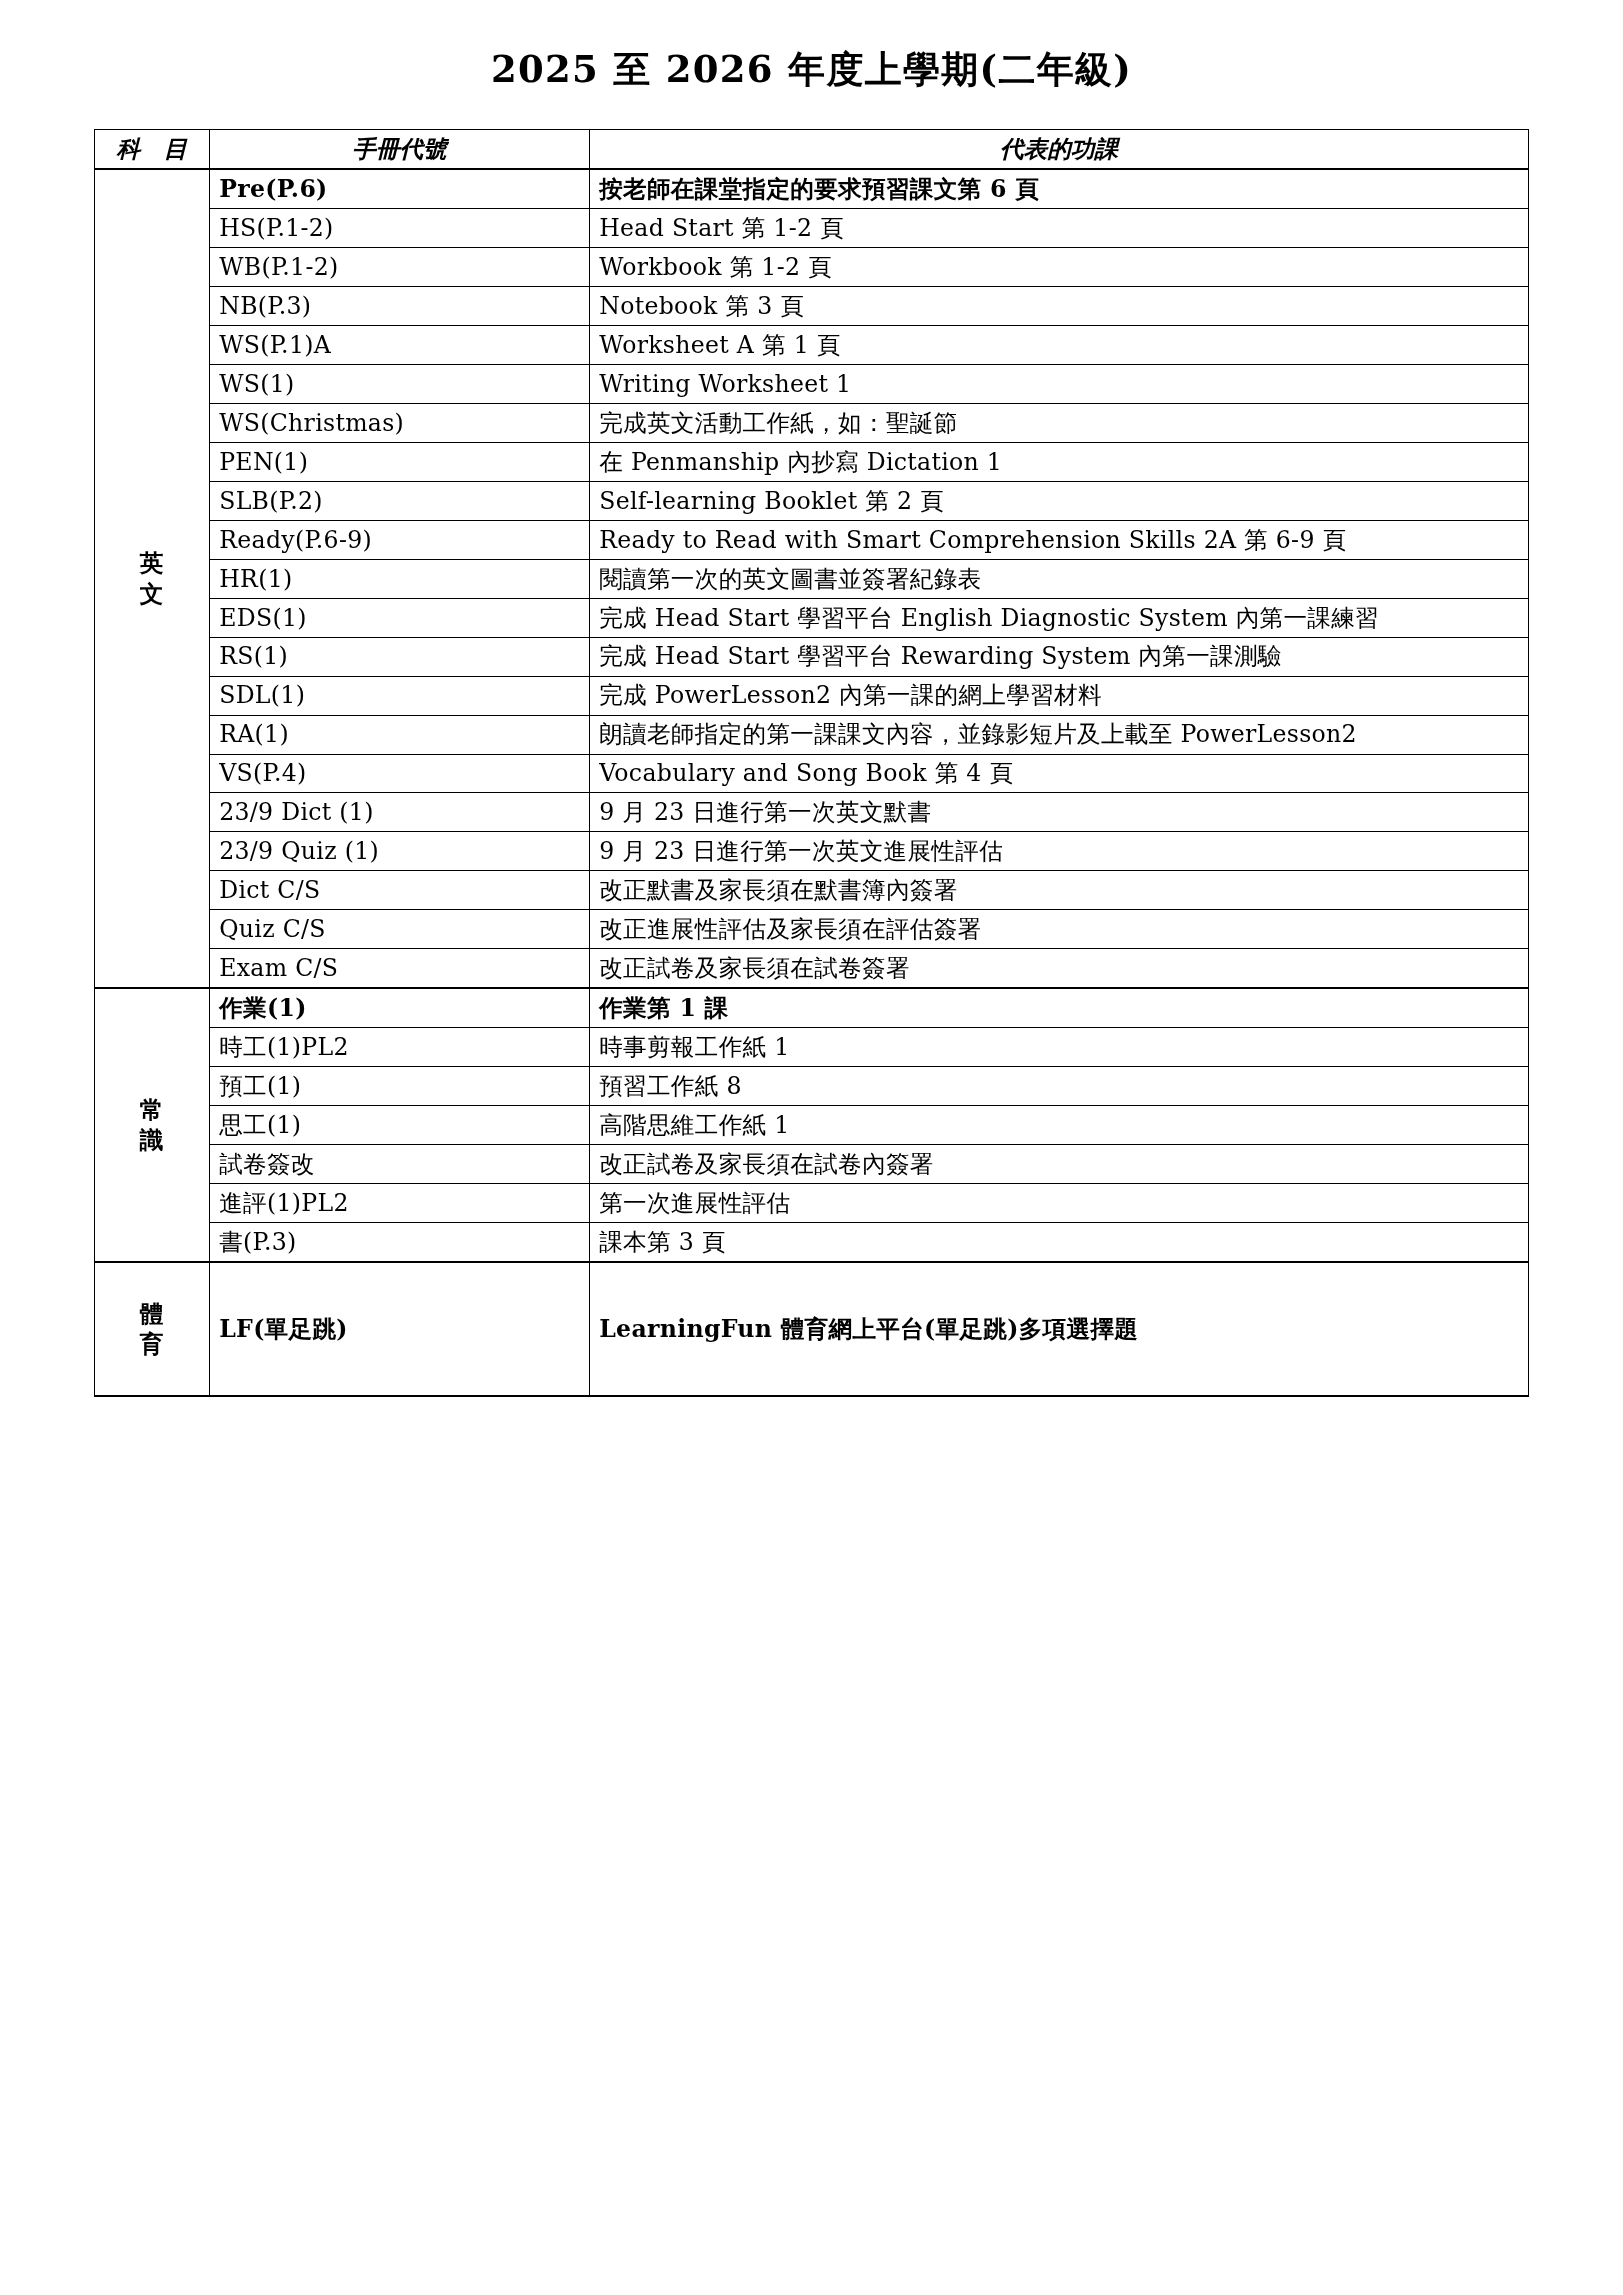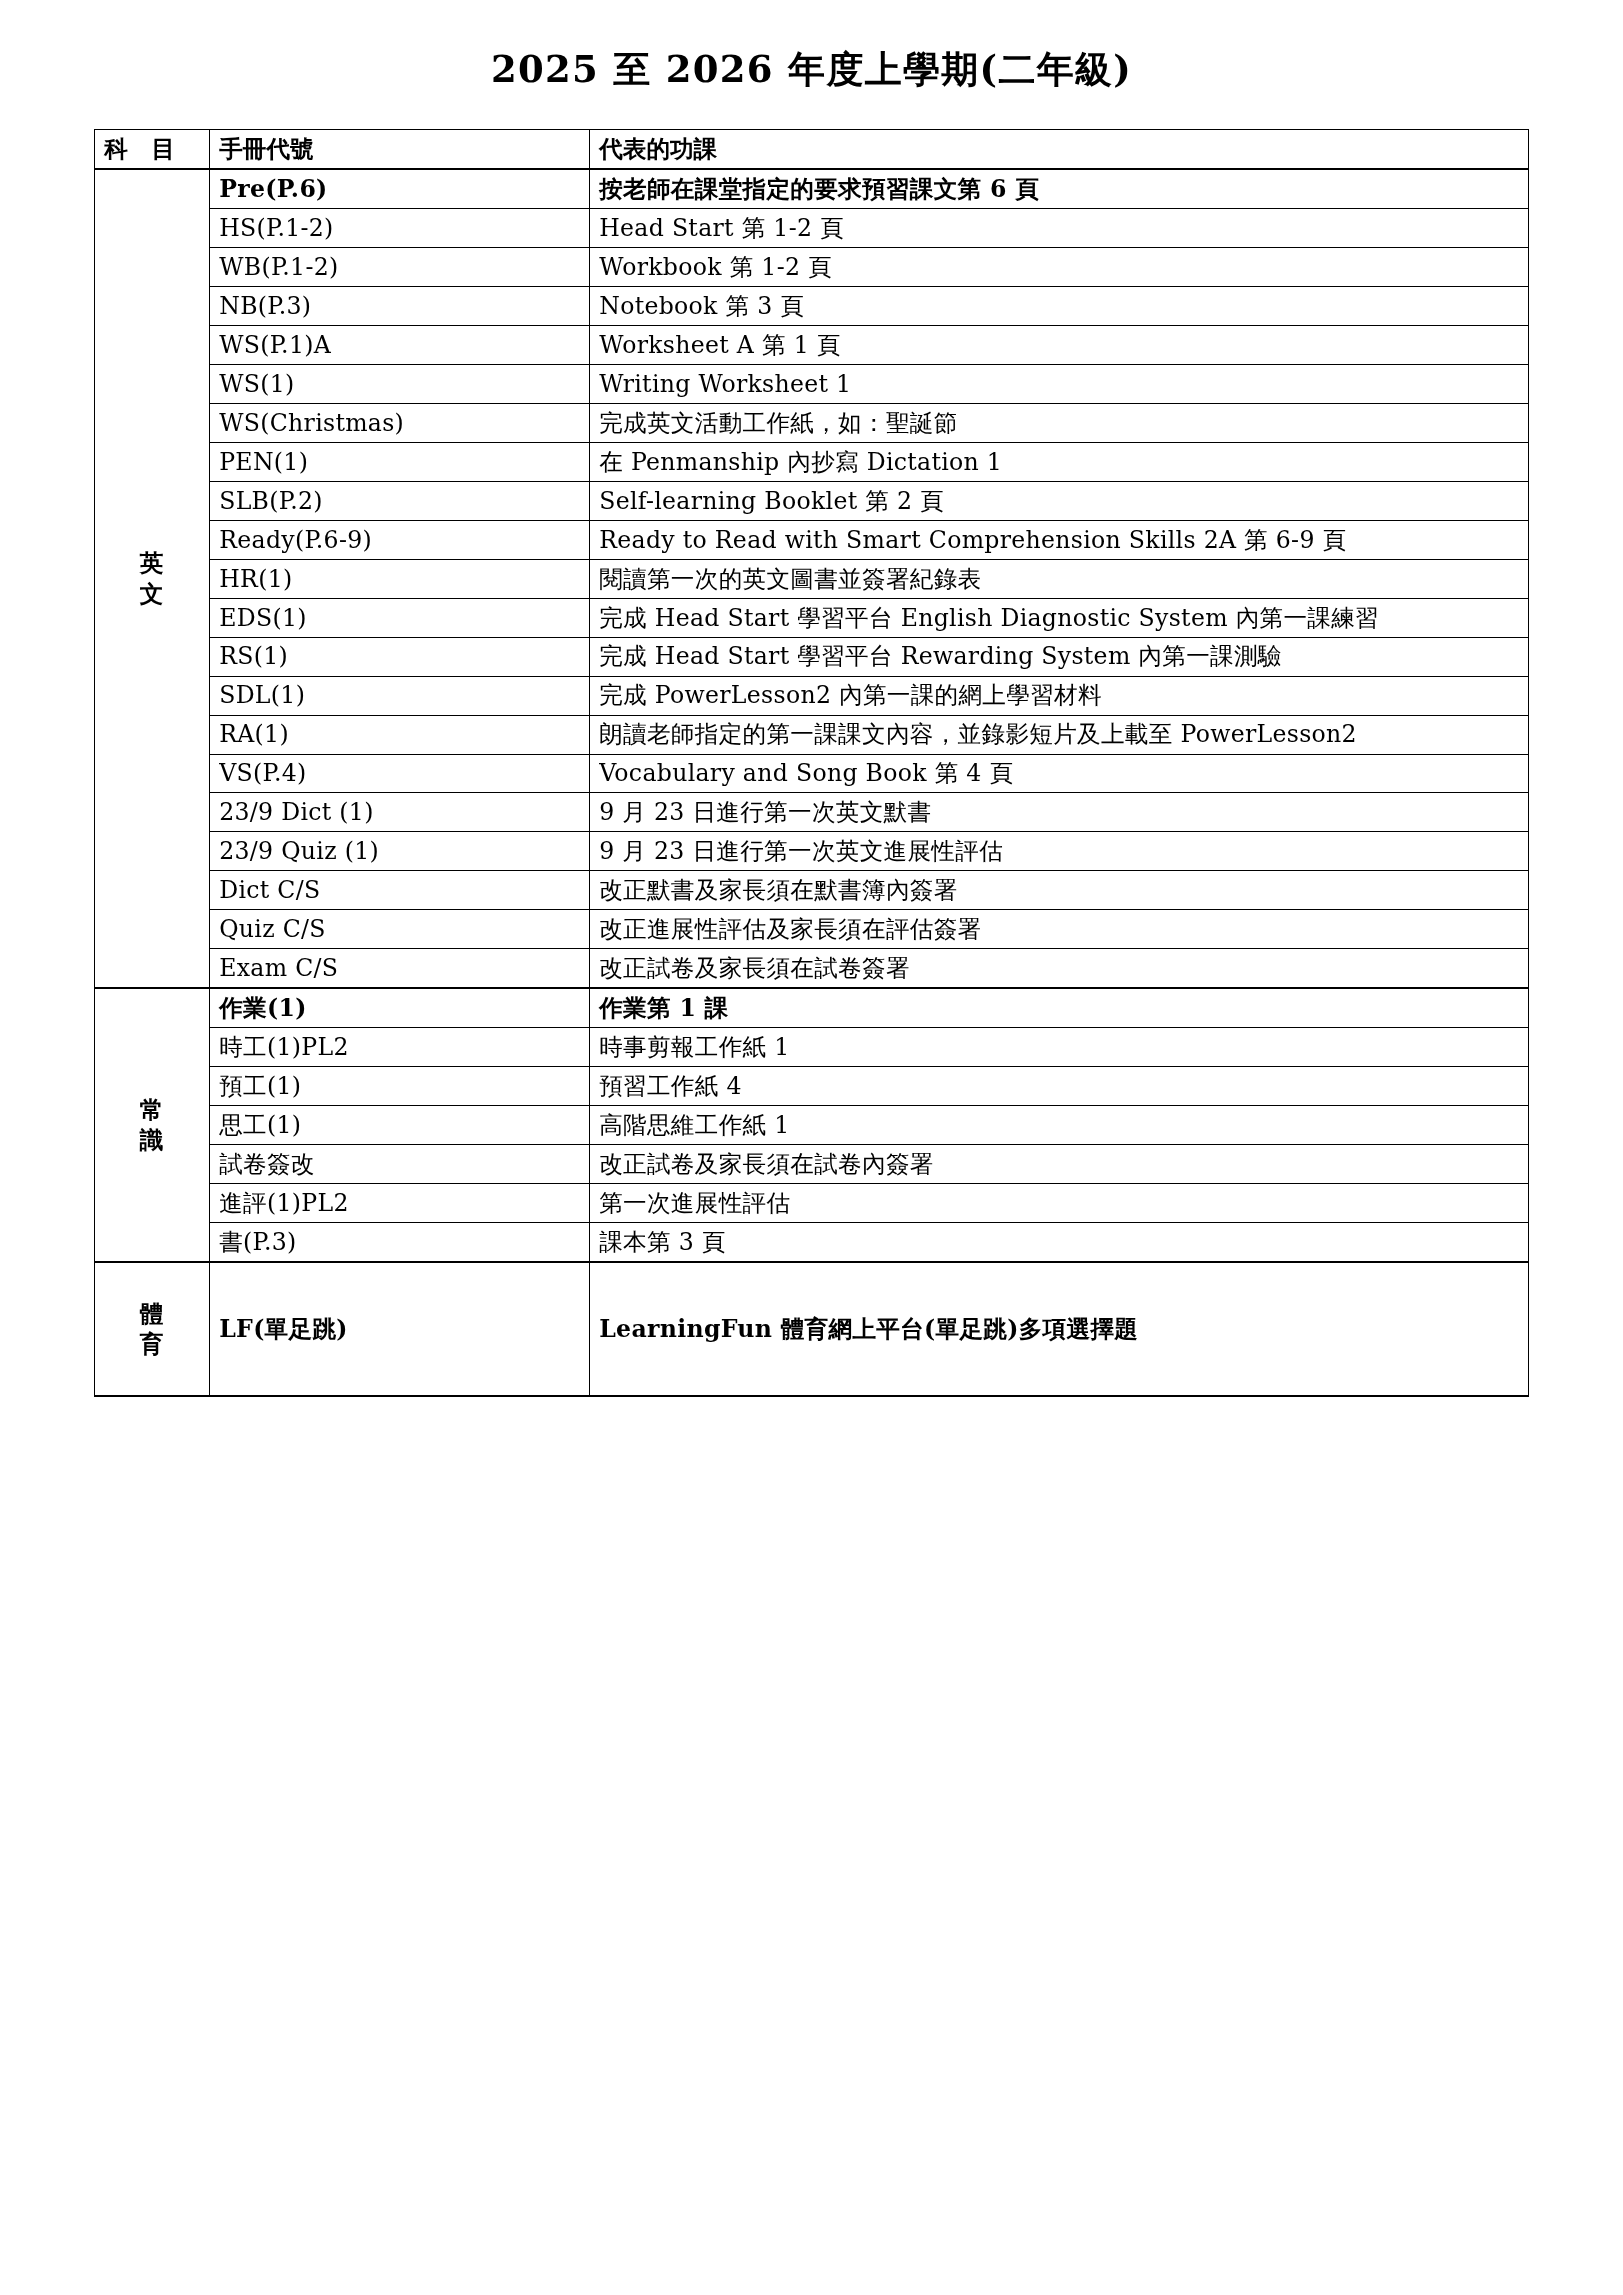--- a/index.html
+++ b/index.html
@@ -38,24 +38,25 @@
   }
   table.hw-table td, table.hw-table th {
     border: 1.3px solid #000000;
     padding: 3.9px 9.2px;
     vertical-align: middle;
     font-size: 23.6px;
     line-height: 1.28;
     font-family: "DejaVu Serif", "Liberation Serif", serif;
   }
   th.hdr {
-    text-align: left;
+    text-align: center;
     font-weight: bold;
     font-size: 25px;
     padding: 7.9px 6.5px;
+    font-style: italic;
   }
   col.c-subject { width: 115px; }
   col.c-code { width: 380px; }
   col.c-desc { width: 939px; }
 
   td.subject {
     text-align: center;
     font-size: 29px;
     letter-spacing: 0.7px;
     line-height: 2.6;
@@ -206,21 +207,21 @@
         </td>
         <td class="code">作業(1)</td>
         <td class="desc">作業第 1 課</td>
       </tr>
       <tr>
         <td class="code">時工(1)PL2</td>
         <td class="desc">時事剪報工作紙 1</td>
       </tr>
       <tr>
         <td class="code">預工(1)</td>
-        <td class="desc">預習工作紙 4</td>
+        <td class="desc">預習工作紙 8</td>
       </tr>
       <tr>
         <td class="code">思工(1)</td>
         <td class="desc">高階思維工作紙 1</td>
       </tr>
       <tr>
         <td class="code">試卷簽改</td>
         <td class="desc">改正試卷及家長須在試卷內簽署</td>
       </tr>
       <tr>

